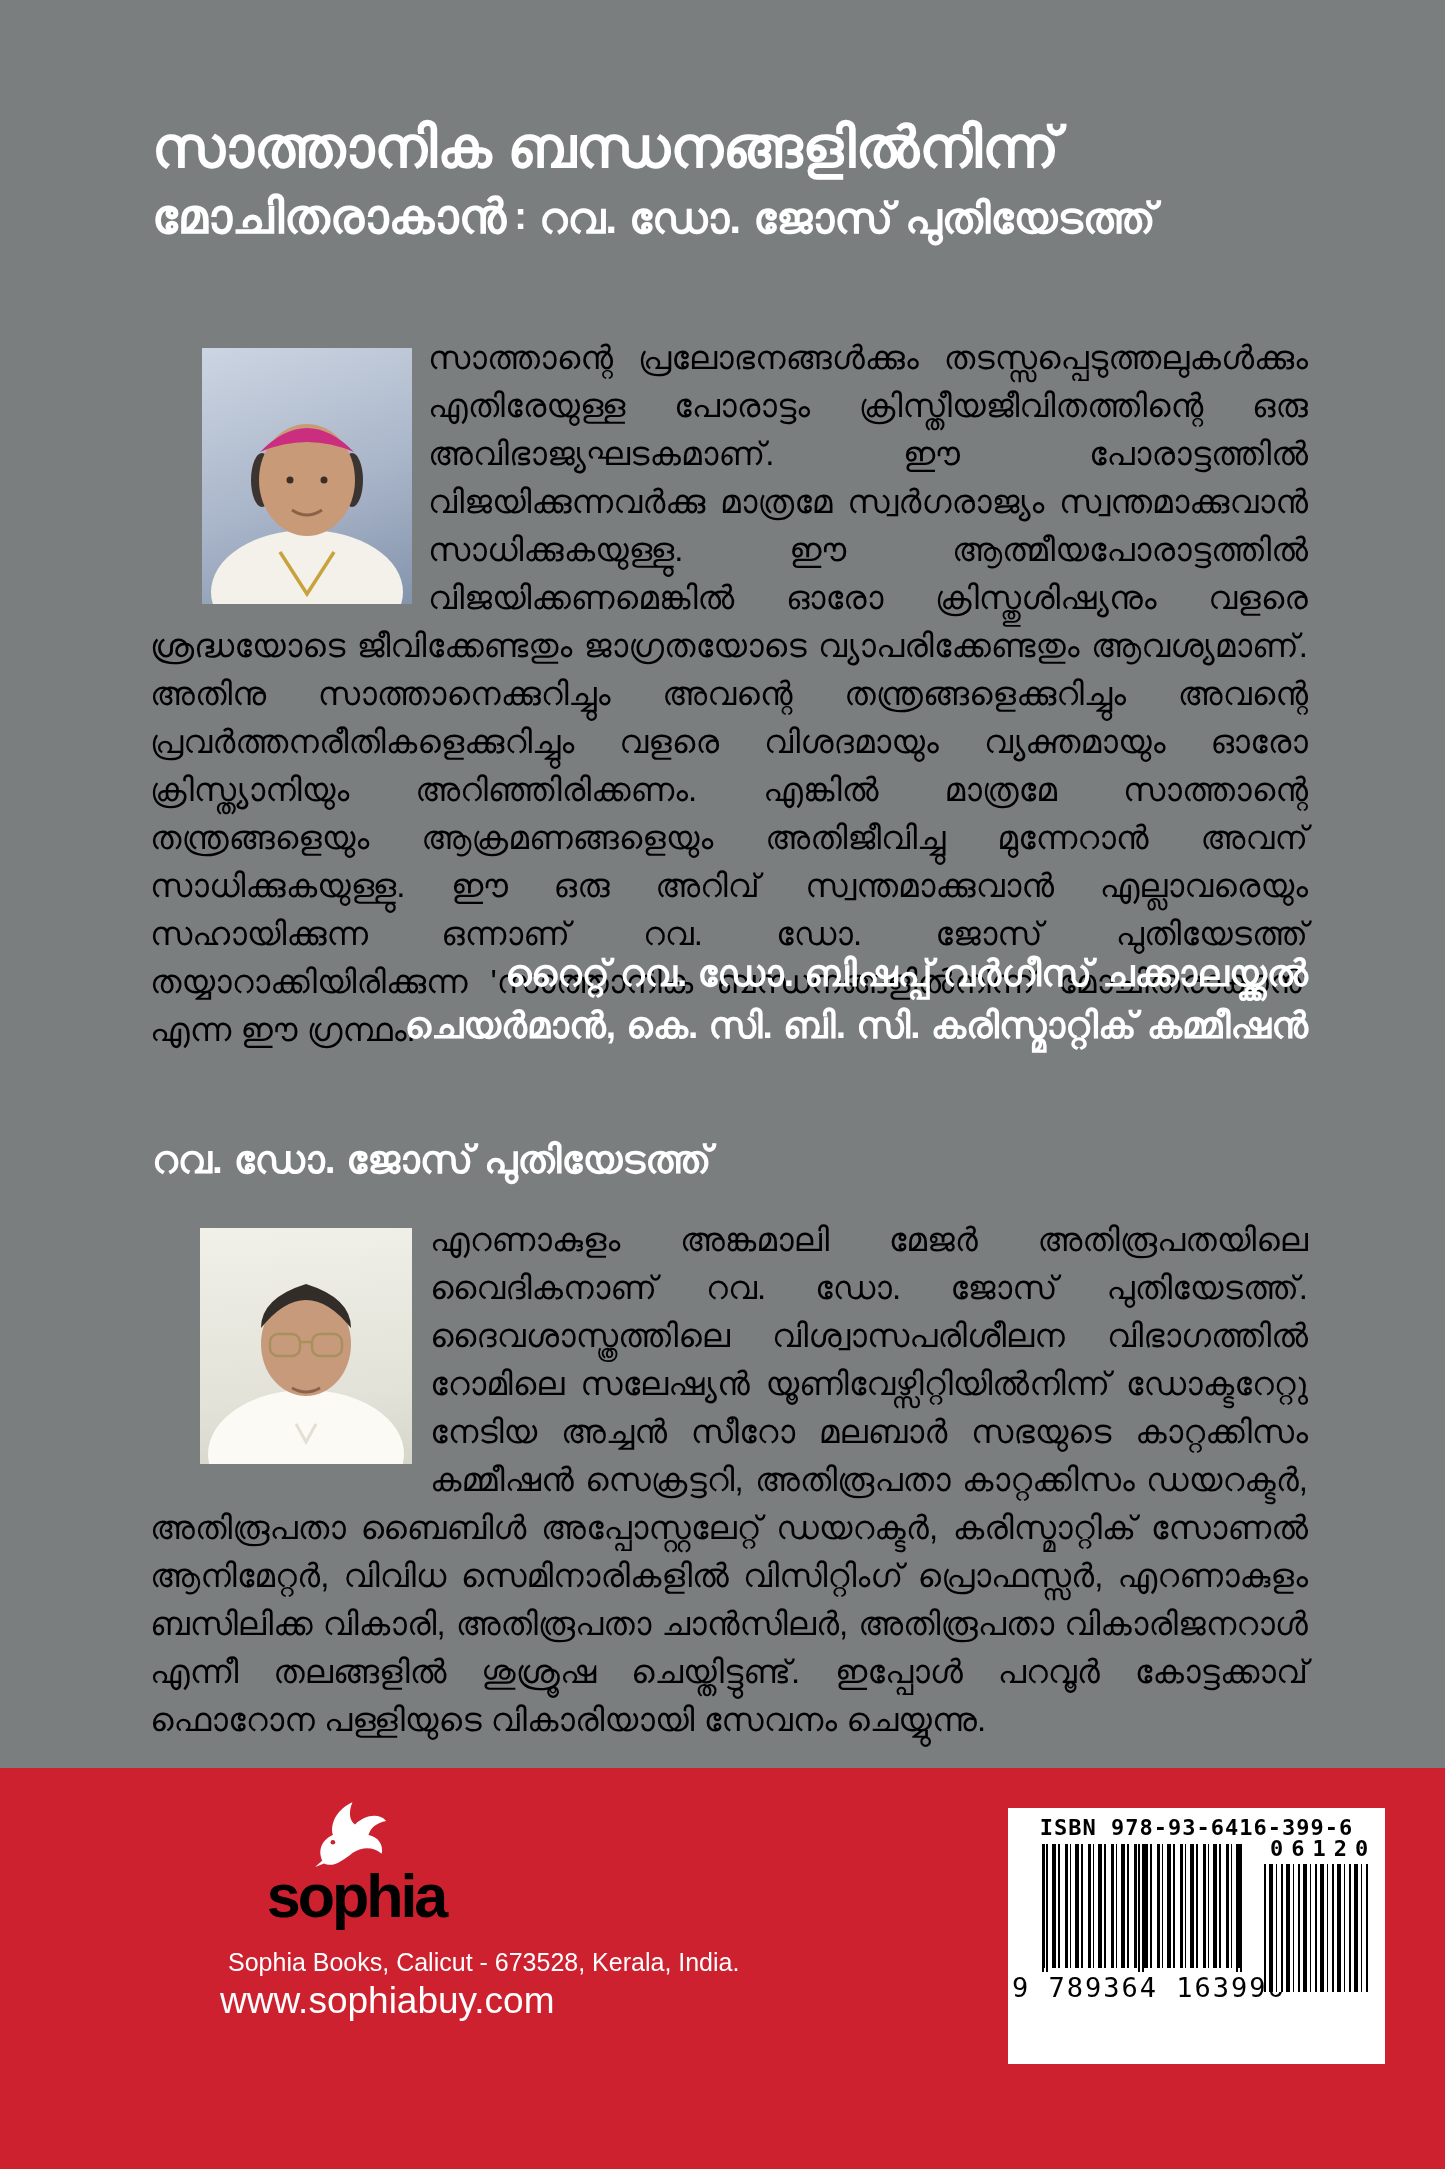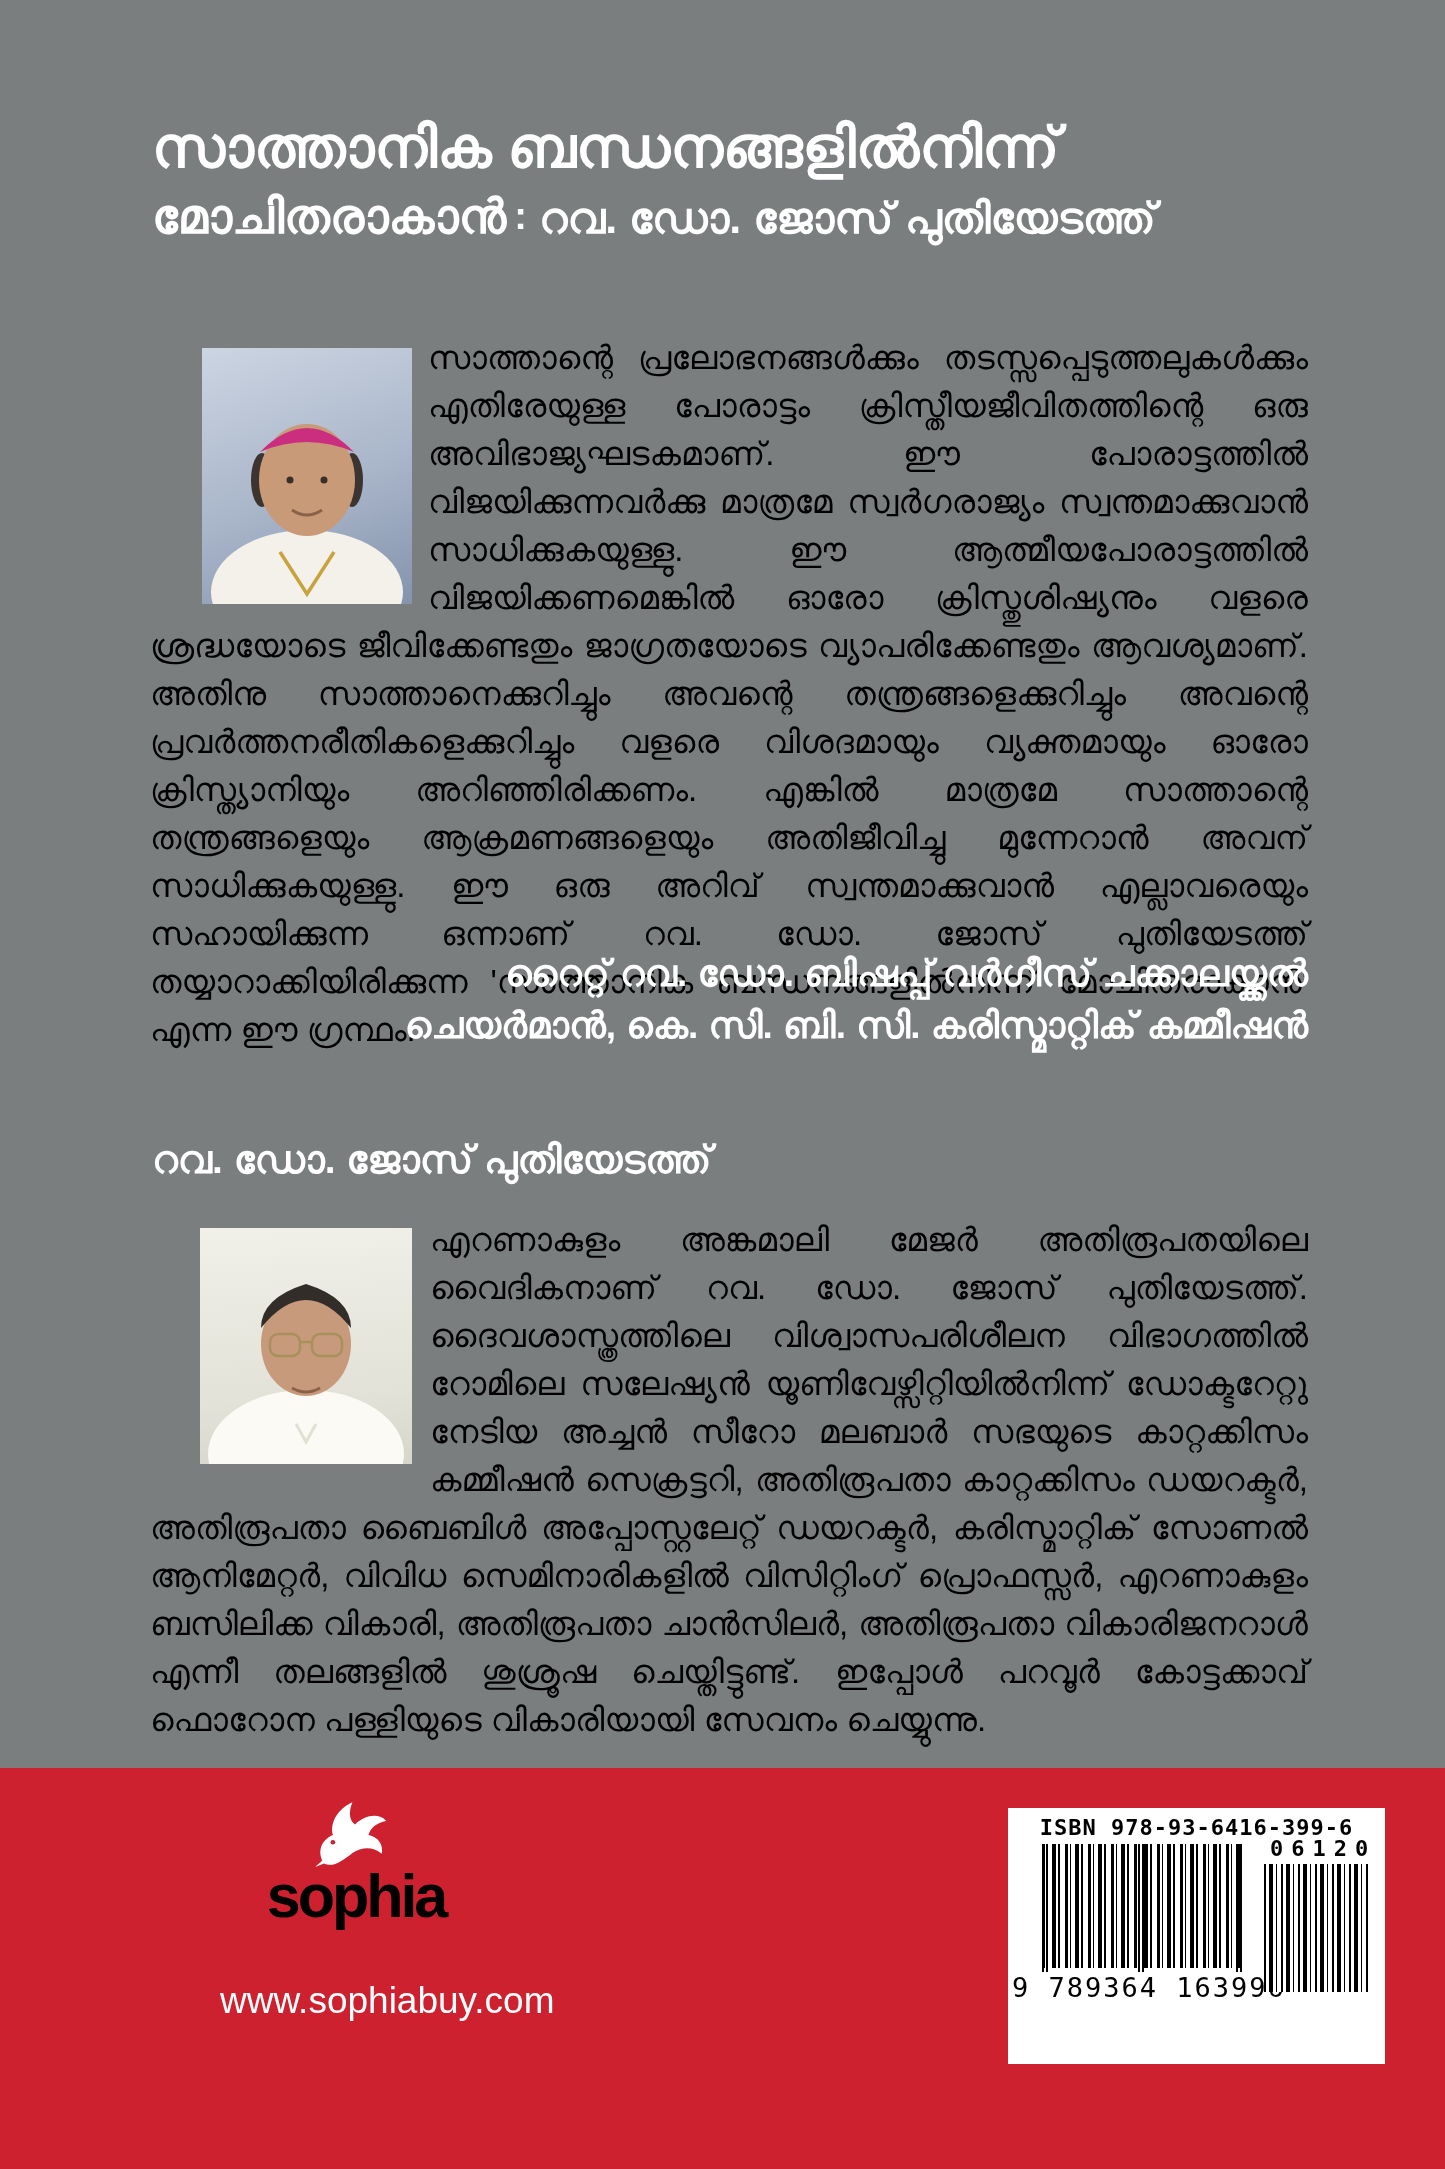--- a/index.html
+++ b/index.html
@@ -118,20 +118,21 @@
       <svg class="dove" viewBox="0 0 100 90">
         <path d="M14,76 C6,64 10,50 24,44 C20,30 30,14 46,7
                  C41,19 43,28 49,32 C60,21 76,19 84,28
                  C73,30 66,36 64,44 C75,46 81,55 79,65
                  C68,56 56,58 46,64 C36,72 24,81 14,76 Z" fill="#ffffff"></path>
         <circle cx="24" cy="52" r="2.6" fill="#ce2130"></circle>
         <path d="M14,76 L4,80 L15,70 Z" fill="#ffffff"></path>
       </svg>
       <div class="logotype">sophia</div>
     </div>
+    <div class="address">Sophia Books, Calicut - 673528, Kerala, India.</div>
     <div class="website">www.sophiabuy.com</div>
 
     <div class="barcode-box">
       <div class="isbn-label">ISBN 978-93-6416-399-6</div>
       <div class="main-bars">
         <i class="g" style="left:0"></i>
           <i class="g" style="left:4px"></i>
         <i class="g" style="left:96px"></i>
           <i class="g" style="left:100px"></i>
         <i class="g" style="left:194px"></i>

